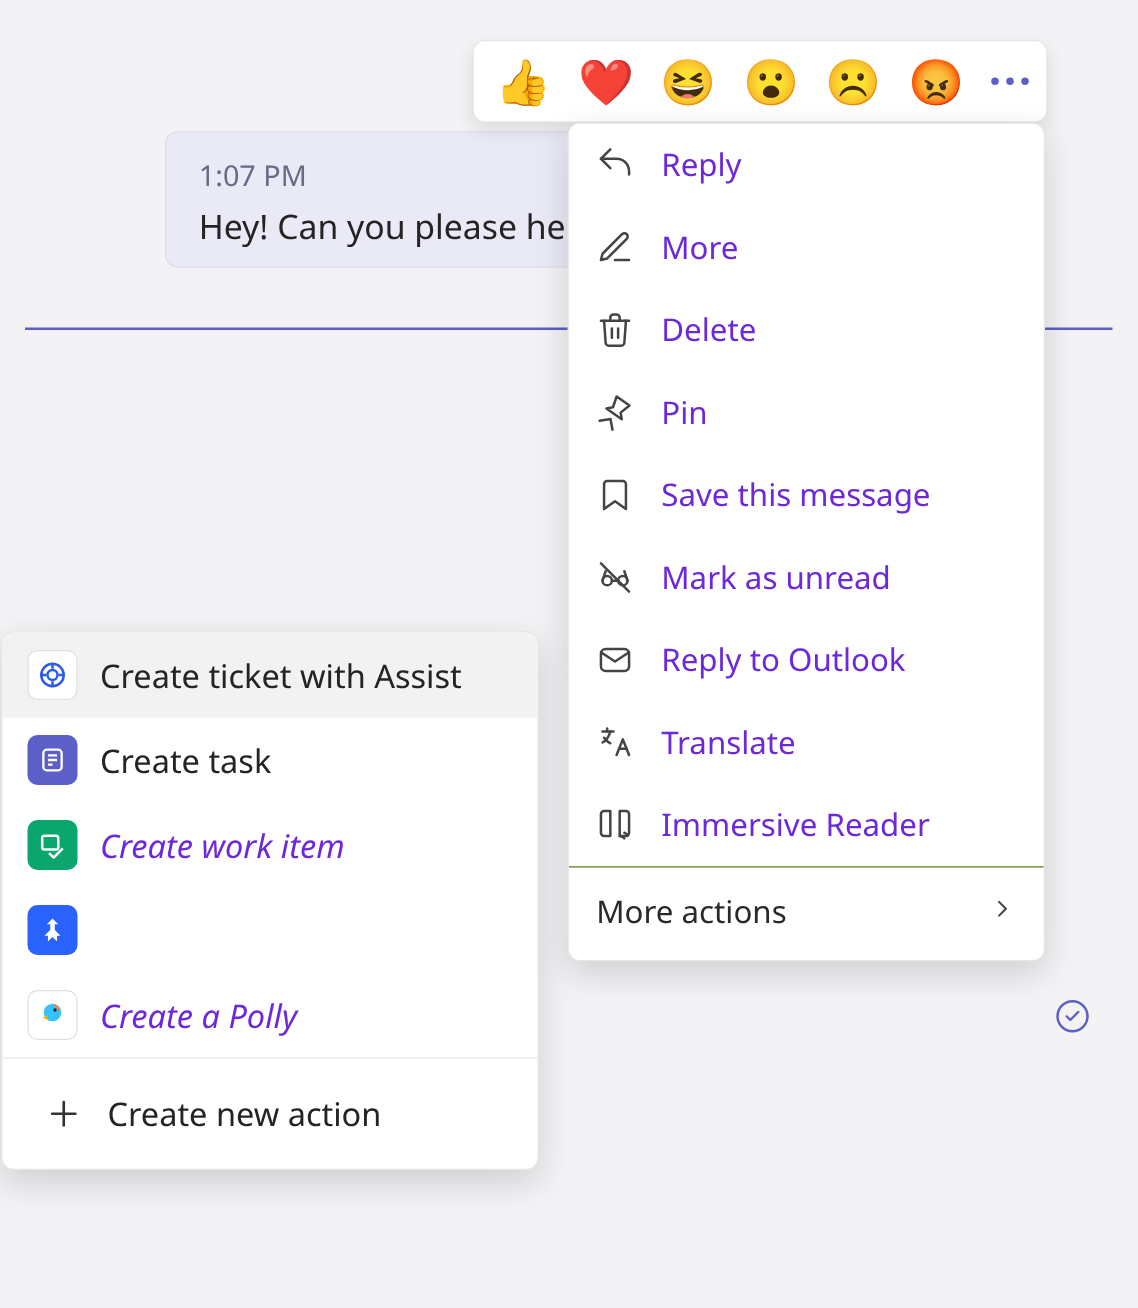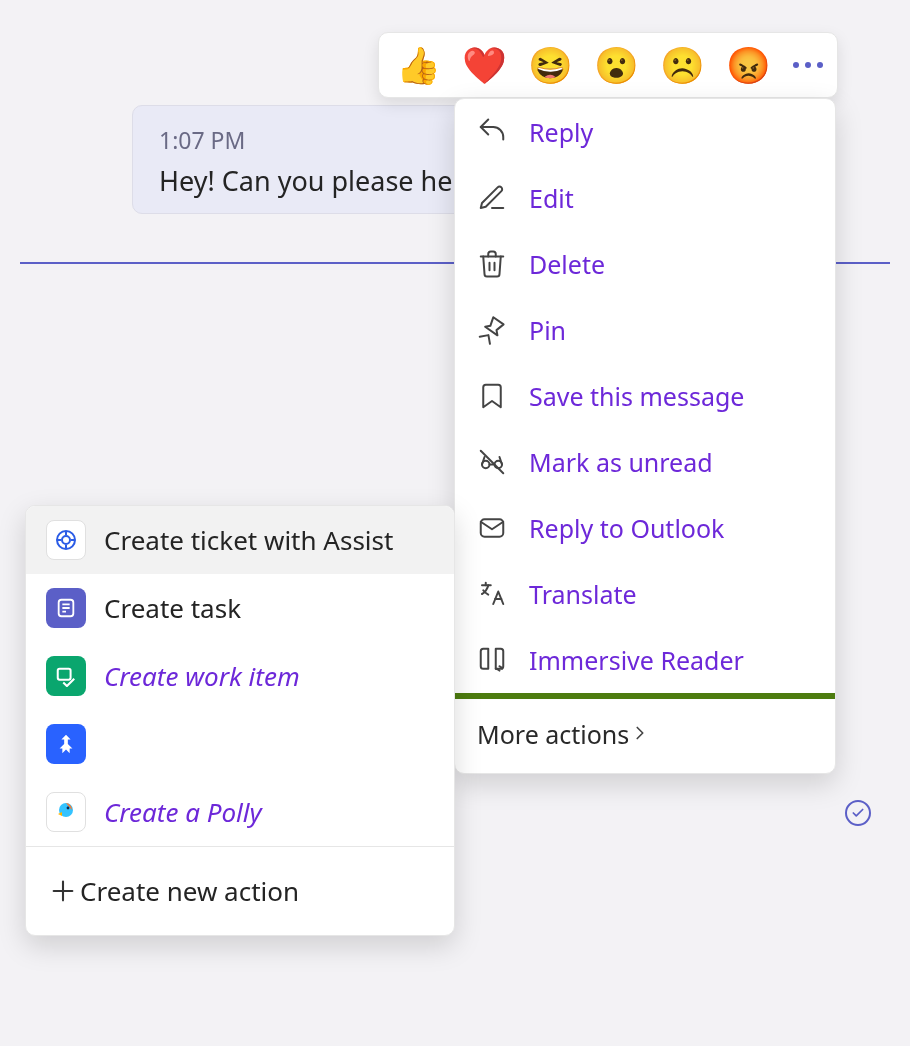--- a/index.html
+++ b/index.html
@@ -107,31 +107,32 @@
     gap: 22px;
     padding: 16px 22px;
     font-size: 25px;
     color: #6d28d9;
     cursor: pointer;
   }
   .menu-item .mi-icon svg { display:block; }
   .menu-more {
     display: flex;
     align-items: center;
+    justify-content: space-between;
     padding: 18px 22px 22px 22px;
     font-size: 25px;
     color: #292929;
     cursor: pointer;
-    border-top: 6px solid #4d7c0f;
+    border-top: 1px solid #4d7c0f;
   }
 
   
   .submenu {
     position: absolute;
-    left: 25px;
+    left: 1px;
     top: 505px;
     width: 430px;
     background: #fff;
     border: 1px solid #e6e6e6;
     border-radius: 10px;
     box-shadow: 0 10px 28px rgba(0,0,0,.15);
     overflow: hidden;
   }
   .sub-item {
     display: flex;
@@ -151,22 +152,22 @@
     color:#fff;
     flex: 0 0 40px;
   }
   .sub-icon.assist { background:#fff; border:1px solid #e0e0e0; color:#2b5ce6;}
   .sub-icon.task   { background:#5b5fc7; }
   .sub-icon.work   { background:#0aa66e; }
   .sub-icon.jira   { background:#2962ff; }
   .sub-icon.polly  { background:#fff; border:1px solid #e0e0e0;}
   .sub-sep { height:1px; background:#e6e6e6; }
   .sub-create {
-    display:flex; align-items:center; 
-    padding: 26px 20px;
+    display:flex; align-items:center; gap:18px;
+    padding: 26px 32px;
     font-size: 26px;
     cursor:pointer;
   }
   .plus-ico { width:34px; height:34px; display:flex; align-items:center; justify-content:center; }
 
   
   .status-check {
     position: absolute;
     left: 845px;
     top: 800px;
@@ -222,21 +223,21 @@
       <span>Reply</span>
     </div>
 
     <div class="menu-item">
       <span class="mi-icon">
         <svg width="30" height="30" viewBox="0 0 24 24" fill="none" stroke="#444" stroke-width="1.6" stroke-linecap="round" stroke-linejoin="round">
             <path d="M12 20h9"></path>
             <path d="M16.5 3.5a2.121 2.121 0 1 1 3 3L7 19l-4 1 1-4 12.5-12.5z"></path>
           </svg>
       </span>
-      <span>Edit</span>
+      <span>More</span>
     </div>
 
     <div class="menu-item">
       <span class="mi-icon">
         <svg width="30" height="30" viewBox="0 0 24 24" fill="none" stroke="#444" stroke-width="1.6" stroke-linecap="round" stroke-linejoin="round">
             <polyline points="3 6 5 6 21 6"></polyline>
             <path d="M19 6l-1 14a2 2 0 0 1-2 2H8a2 2 0 0 1-2-2L5 6"></path>
             <path d="M10 11v6"></path>
             <path d="M14 11v6"></path>
             <path d="M9 6V4a2 2 0 0 1 2-2h2a2 2 0 0 1 2 2v2"></path>

